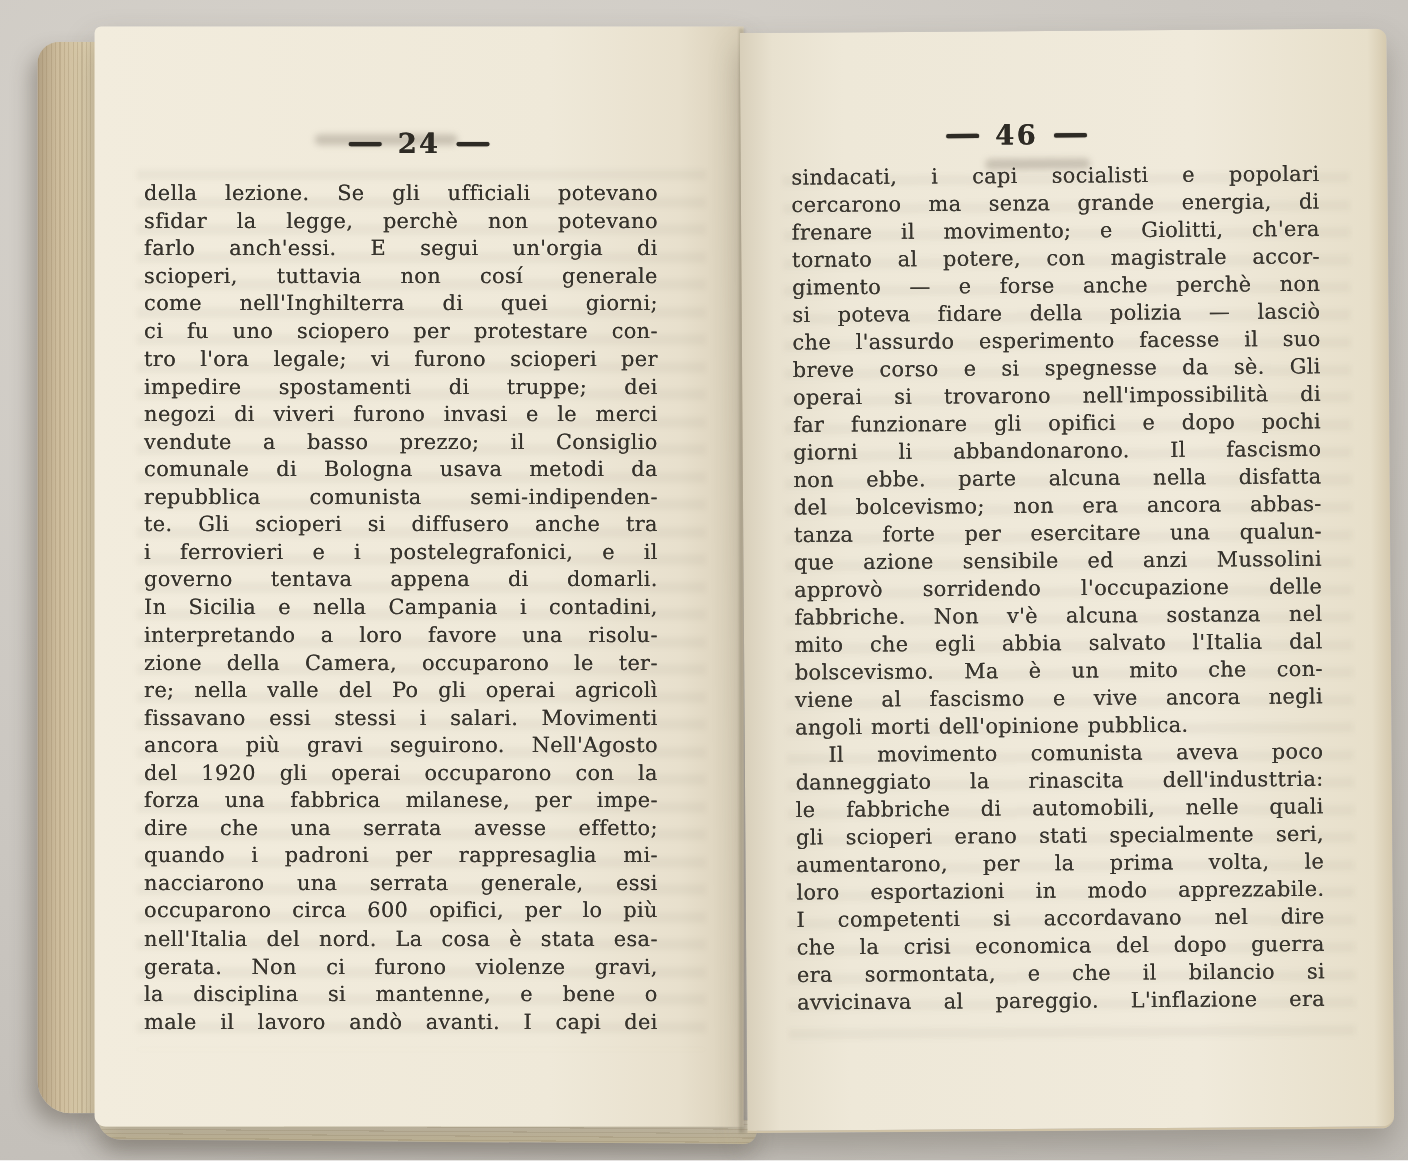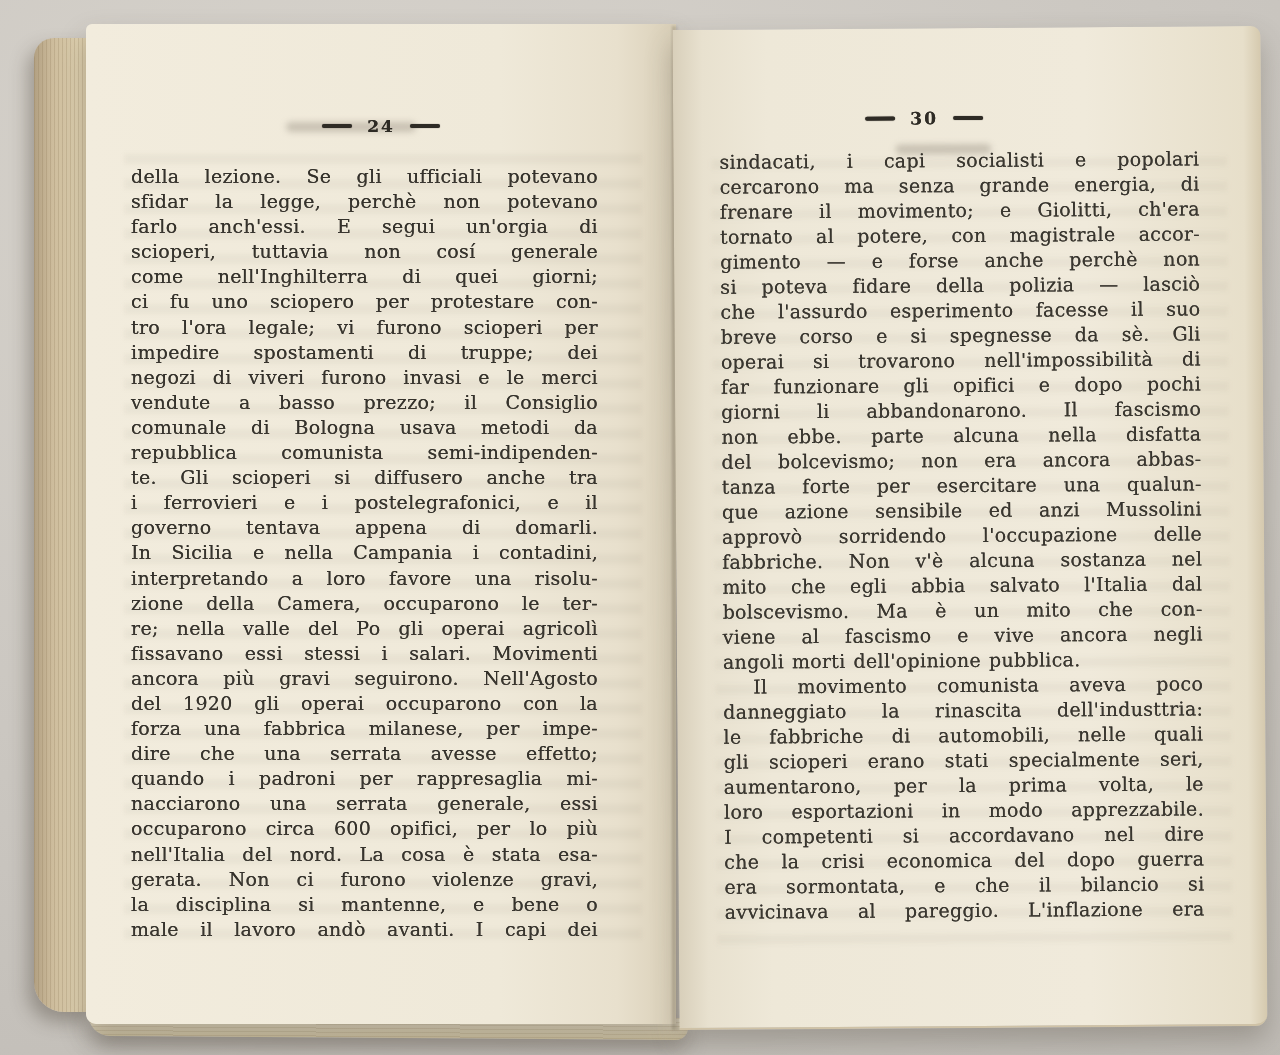--- a/index.html
+++ b/index.html
@@ -62,21 +62,21 @@
   }
 
   .page-header {
     position: absolute; left: 0; right: 0;
     display: flex; justify-content: center; align-items: center; gap: 15px;
   }
   .page-left  .page-header { top: 92px; }
   .page-right .page-header { top: 80px; padding-right: 86px; }
   .header-rule { width: 30px; height: 4px; background: #2e2b25; border-radius: 2px;
                  box-shadow: 0 0 1px rgba(46,43,37,0.8); }
-  .page-num { font-size: 17px; font-weight: bold; letter-spacing: 2px; color: #2e2b25;
+  .page-num { font-size: 25px; font-weight: bold; letter-spacing: 2px; color: #2e2b25;
               text-shadow: 0 0 0.5px rgba(46,43,37,0.9); }
 
   .header-smudge {
     position: absolute; height: 10px; border-radius: 5px;
     background: rgba(112,104,88,0.30); filter: blur(3px);
   }
   .page-left  .header-smudge { left: 200px; top: 98px;  width: 130px; }
   .page-right .header-smudge { left: 222px; top: 116px; width: 96px;  }
 
   .text-block {
@@ -154,21 +154,21 @@
         </div>
       <div class="show-through"></div>
     </div>
 
     <div class="gutter"></div>
 
     <div class="page page-right">
       <div class="header-smudge"></div>
       <div class="page-header">
         <span class="header-rule"></span>
-        <span class="page-num">30</span>
+        <span class="page-num">46</span>
         <span class="header-rule"></span>
       </div>
       <div class="text-block">
           <div class="line">sindacati, i capi socialisti e popolari</div>
           <div class="line">cercarono ma senza grande energia, di</div>
           <div class="line">frenare il movimento; e Giolitti, ch'era</div>
           <div class="line">tornato al potere, con magistrale accor-</div>
           <div class="line">gimento — e forse anche perchè non</div>
           <div class="line">si poteva fidare della polizia — lasciò</div>
           <div class="line">che l'assurdo esperimento facesse il suo</div>

